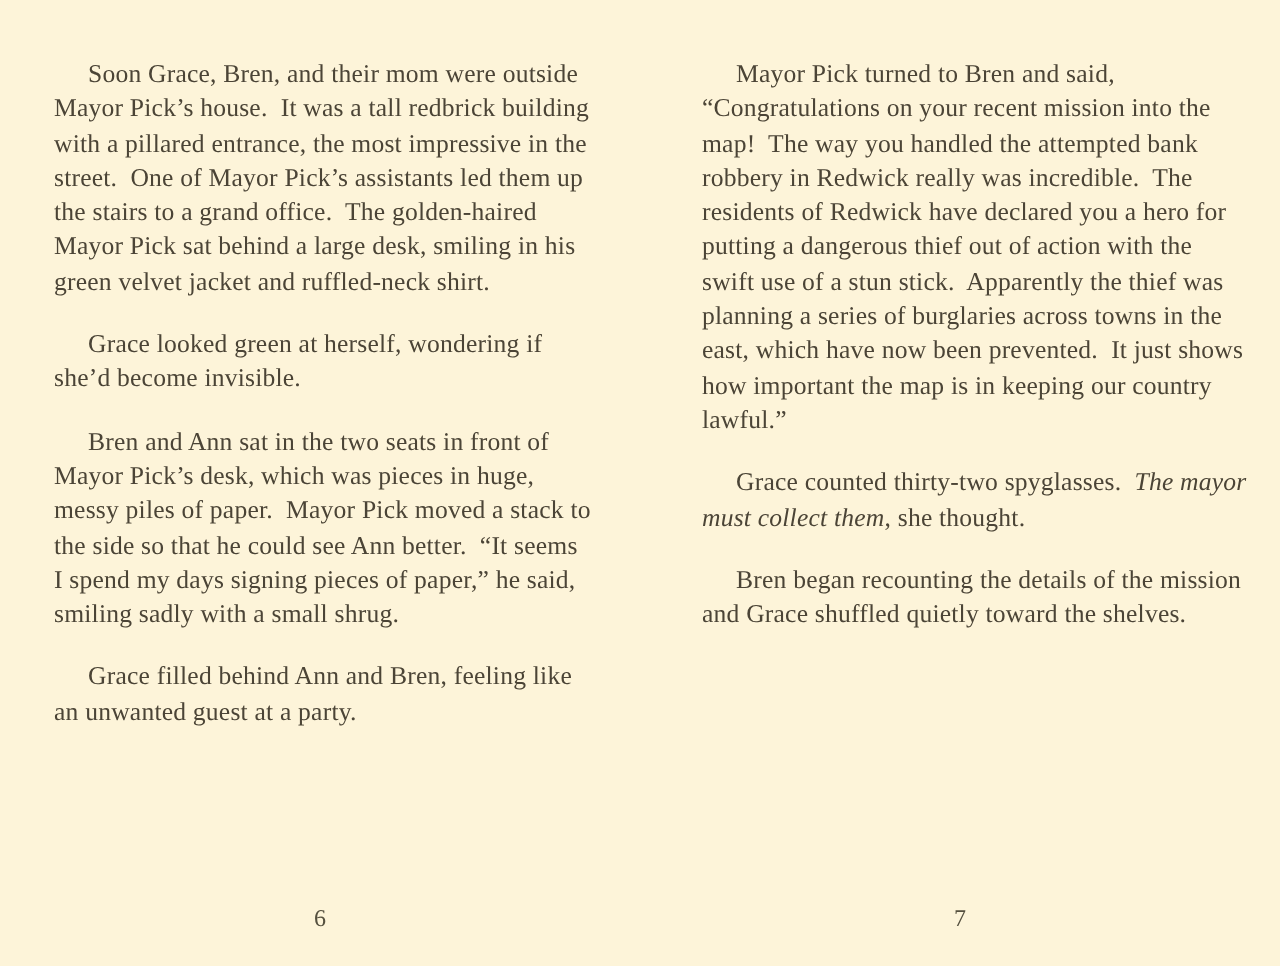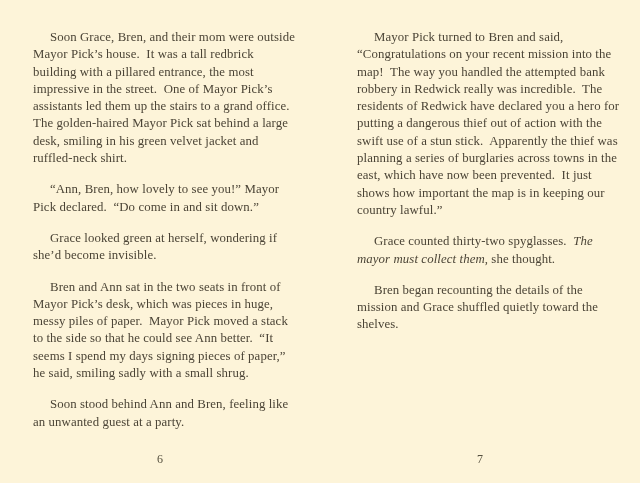--- a/index.html
+++ b/index.html
@@ -18,21 +18,21 @@
   }
   .page {
     width: 320px;
     height: 483px;
     box-sizing: border-box;
     position: relative;
   }
   .page-left  { padding: 29px 24px 0 26px; }
   .page-right { padding: 29px 16px 0 30px; font-family: Liberation Serif, serif; }
   .page-text p {
-    margin: 0 0 14px 7px;
+    margin: 0 0 14px 1px;
     font-size: 12.8px;
     line-height: 17.3px;
     text-indent: 17px;
     white-space: pre-wrap;
     text-align: left;
     letter-spacing: 0.1px;
   }
   .page-text em { font-style: italic; }
   .page-number {
     position: absolute;
@@ -45,24 +45,23 @@
   }
 </style>
 </head>
 <body>
 
 <div class="spread">
 
   <section class="page page-left">
     <div class="page-text">
       <p><span>Soon Grace, Bren, and their mom were outside Mayor Pick’s house.  It was a tall redbrick building with a pillared entrance, the most impressive in the street.  One of Mayor Pick’s assistants led them up the stairs to a grand office.  The golden-haired Mayor Pick sat behind a large desk, smiling in his green velvet jacket and ruffled-neck shirt.</span></p>
-      <p><span>“Ann, Bren, how lovely to see you!” Mayor Pick declared.  “Do come in and sit down.”</span></p>
       <p><span>Grace looked green at herself, wondering if she’d become invisible.</span></p>
       <p><span>Bren and Ann sat in the two seats in front of Mayor Pick’s desk, which was pieces in huge, messy piles of paper.  Mayor Pick moved a stack to the side so that he could see Ann better.  “It seems I spend my days signing pieces of paper,” he said, smiling sadly with a small shrug.</span></p>
-      <p><span>Soon stood behind Ann and Bren, feeling like an unwanted guest at a party.</span></p>
+      <p><span>Grace filled behind Ann and Bren, feeling like an unwanted guest at a party.</span></p>
     </div>
     <div class="page-number">6</div>
   </section>
 
   <section class="page page-right">
     <div class="page-text">
       <p><span>Mayor Pick turned to Bren and said, “Congratulations on your recent mission into the map!  The way you handled the attempted bank robbery in Redwick really was incredible.  The residents of Redwick have declared you a hero for putting a dangerous thief out of action with the swift use of a stun stick.  Apparently the thief was planning a series of burglaries across towns in the east, which have now been prevented.  It just shows how important the map is in keeping our country lawful.”</span></p>
       <p><span>Grace counted thirty-two spyglasses.  </span><em>The mayor must collect them</em><span>, she thought.</span></p>
       <p><span>Bren began recounting the details of the mission and Grace shuffled quietly toward the shelves.</span></p>
     </div>

